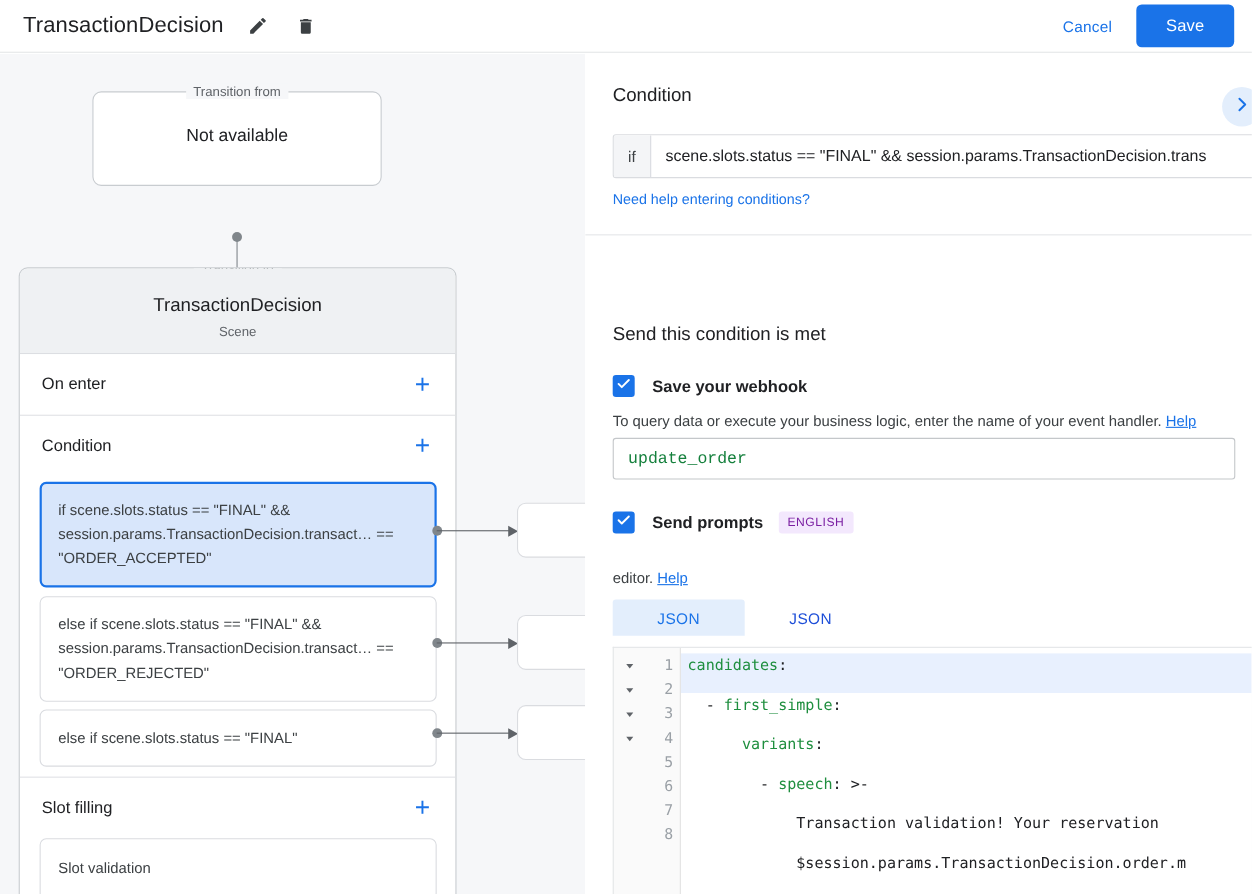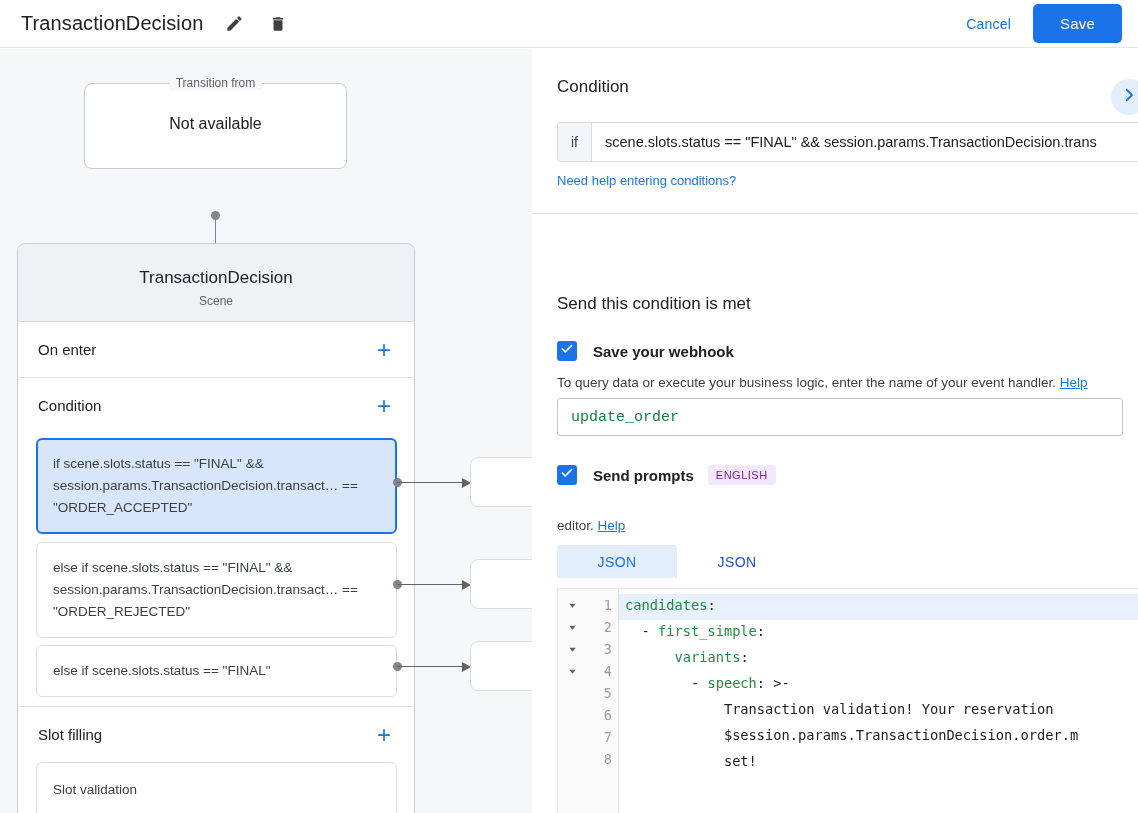--- a/index.html
+++ b/index.html
@@ -431,21 +431,21 @@
     color: #9aa0a6;
   }
   #code-area {
     flex: 1;
     padding-top: 5px;
     background: #ffffff;
     overflow: hidden;
     position: relative;
   }
   .code-line {
-    height: 26px;
+    height: 36px;
     line-height: 22px;
     font-family: "DejaVu Sans Mono", monospace;
     font-size: 13.7px;
     color: #202124;
     white-space: pre;
     padding-left: 6px;
   }
   .code-line.hl { background: #e8f0fe; }
   .tok-key { color: #1e8e3e; }
   .tok-punc { color: #202124; }

